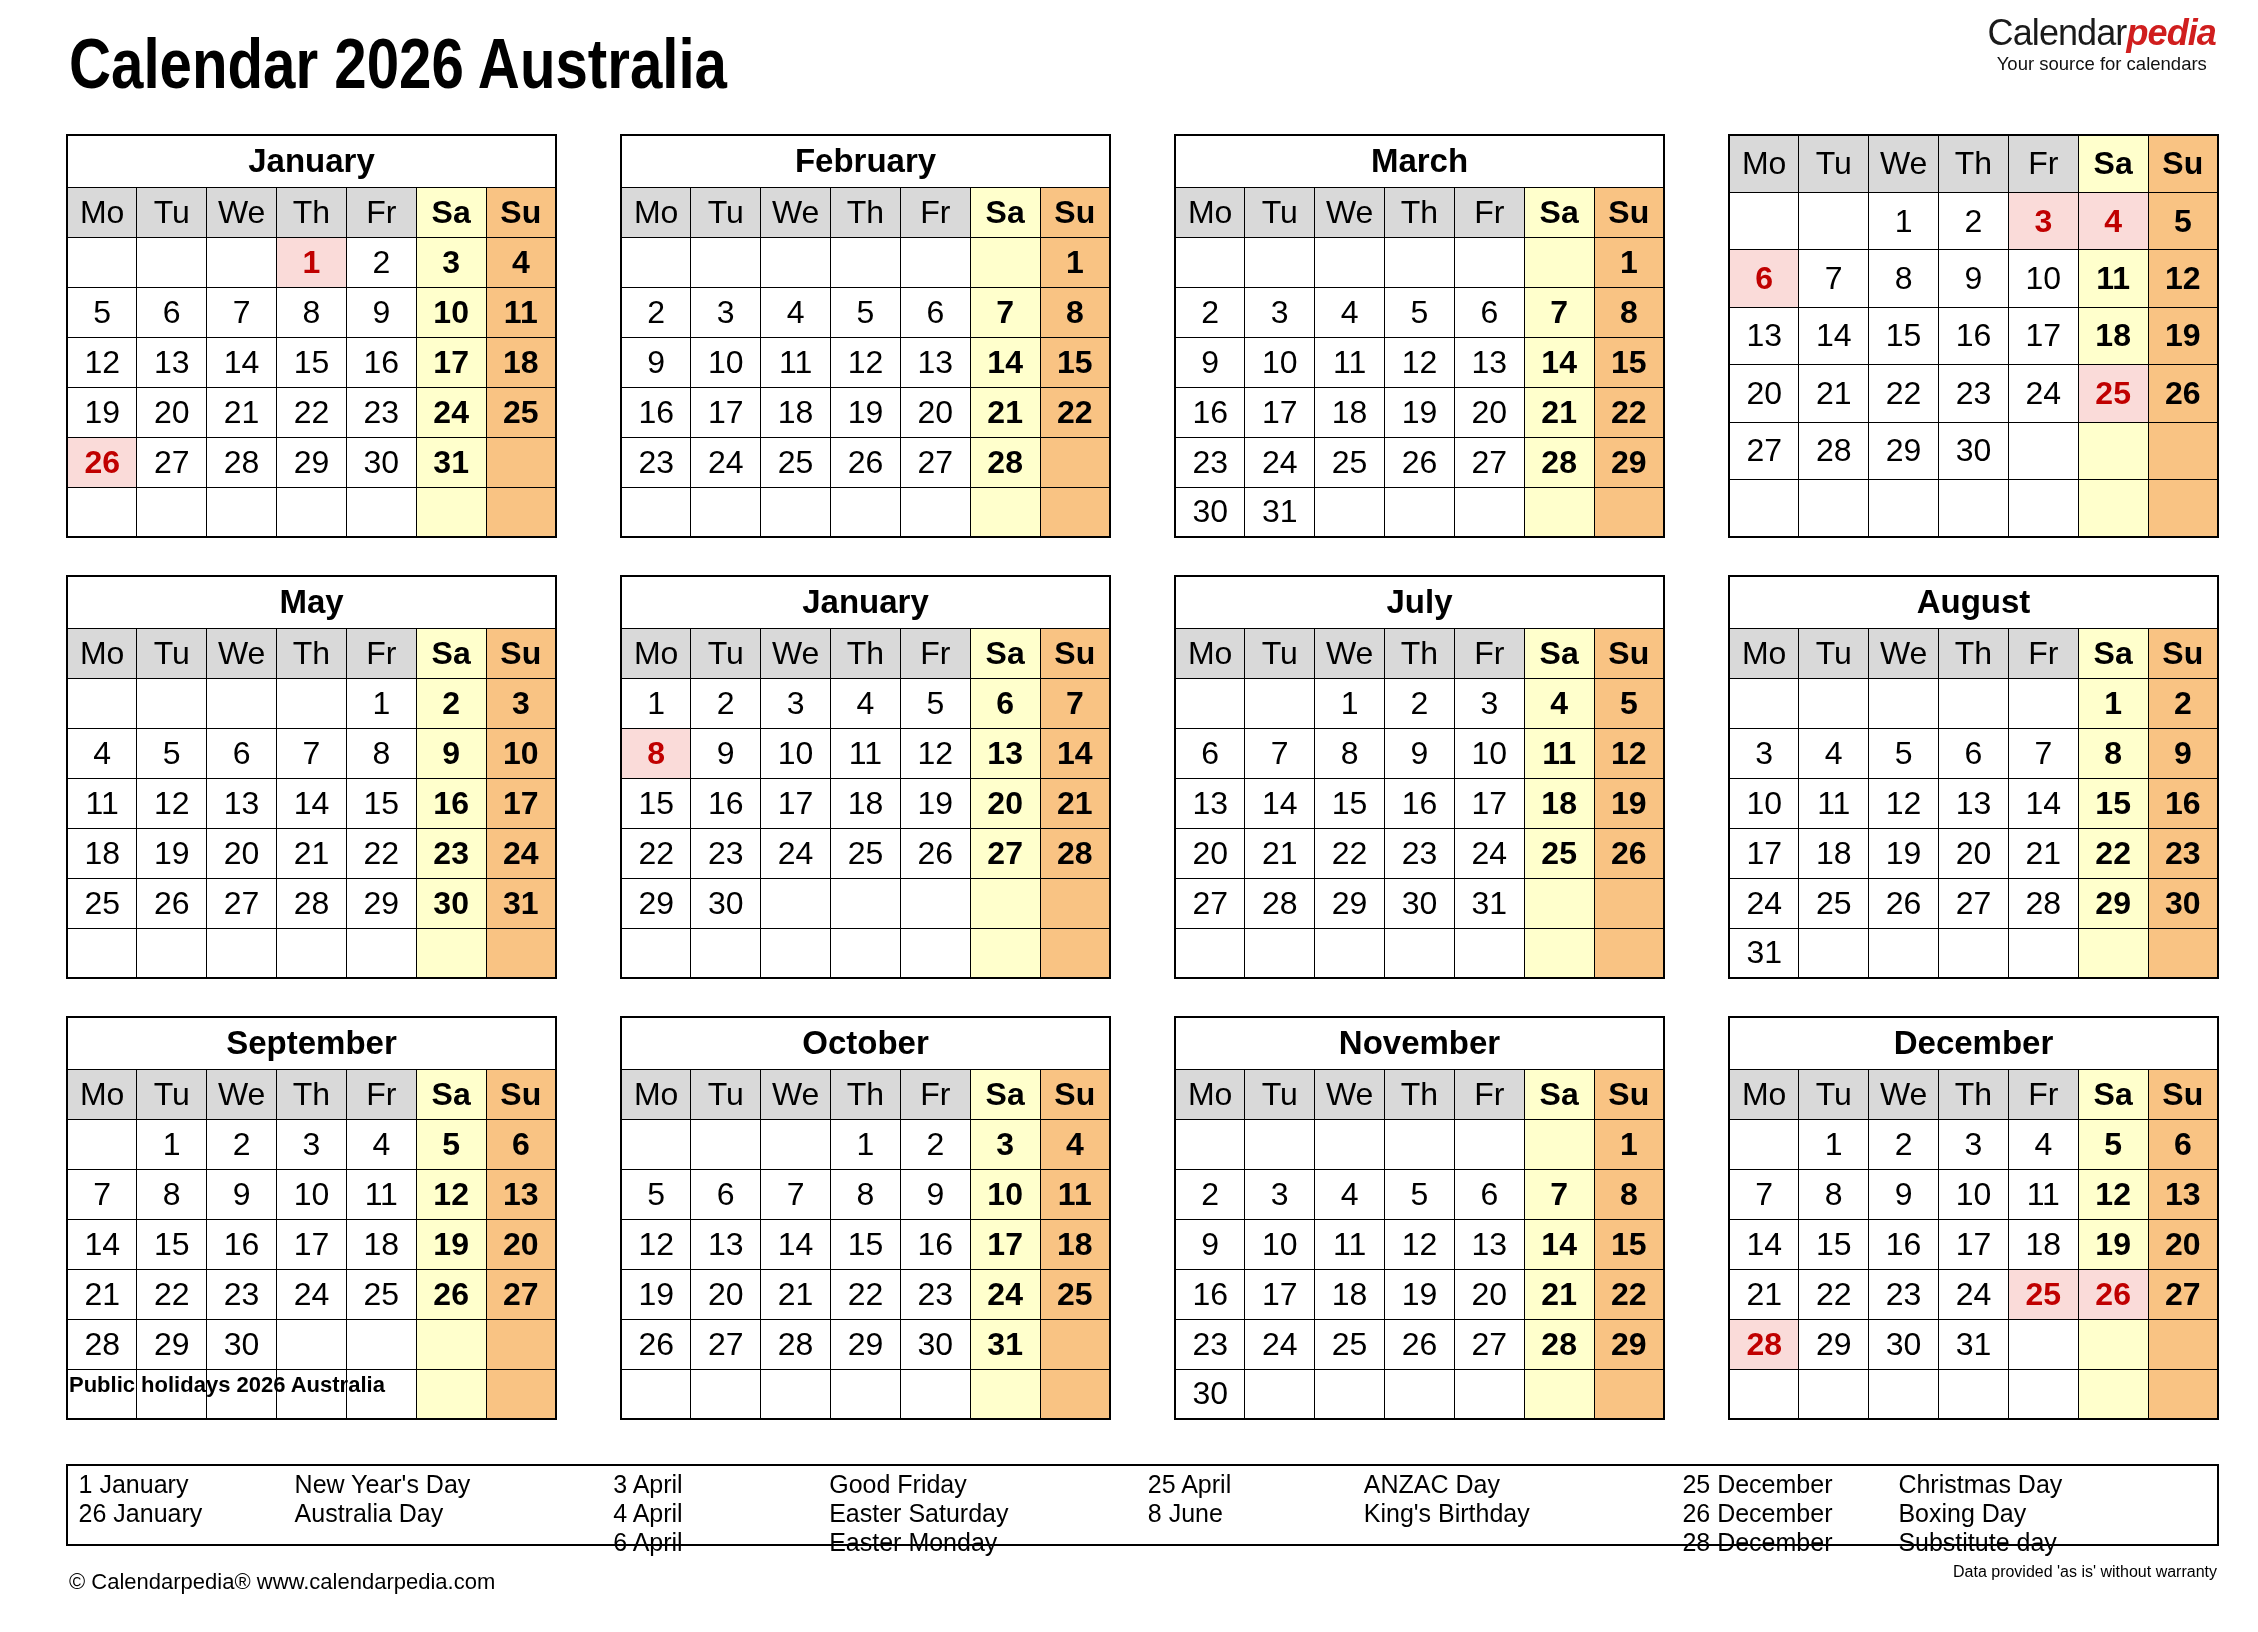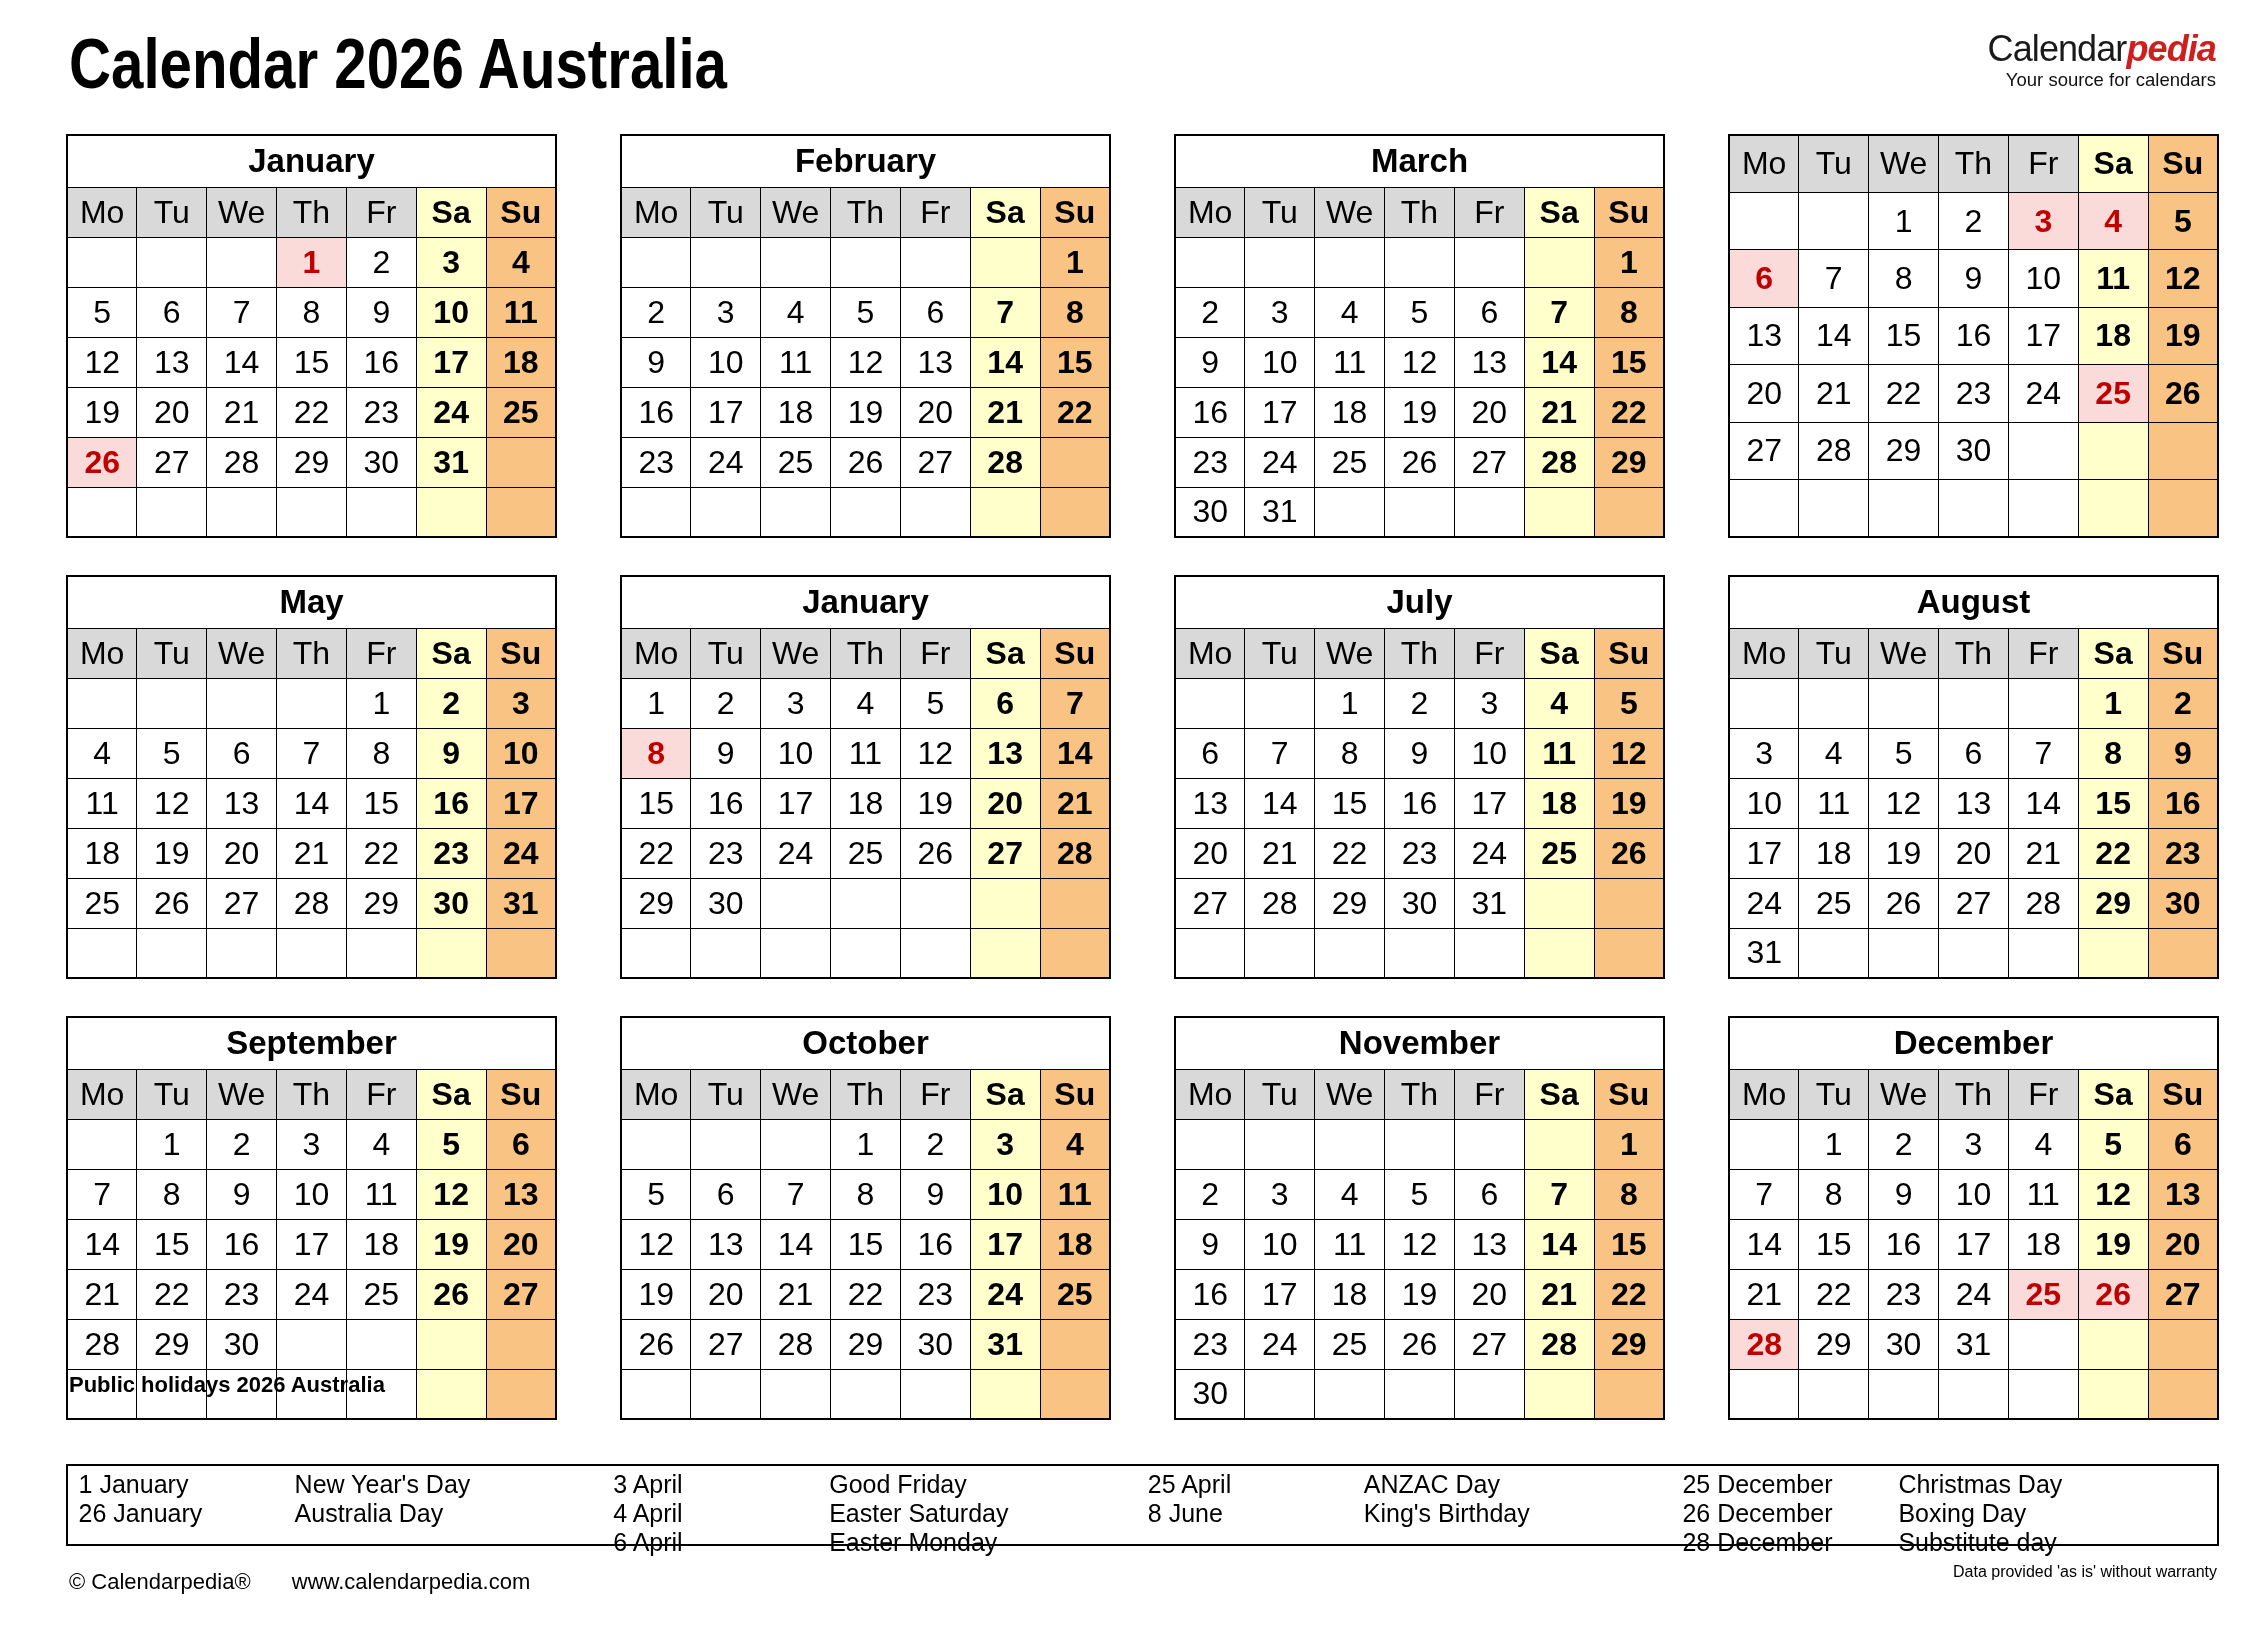--- a/index.html
+++ b/index.html
@@ -17,21 +17,21 @@
     background:#ffffff; color:#000;
     font-family:"Liberation Sans", sans-serif;
     overflow:hidden;
     border-radius:28px;
   }
   .title{
     position:absolute; left:69px; top:23px; margin:0;
     font-size:71px; font-weight:bold; white-space:nowrap;
     transform:scaleX(0.82); transform-origin:left top;
   }
-  .logo{ position:absolute; top:30px; right:42px; text-align:right; }
+  .logo{ position:absolute; top:14px; right:42px; text-align:center; }
   .logo .brand{ font-size:36px; line-height:1.05; color:#1a1a1a; letter-spacing:-0.9px; }
   .logo .brand .red{ color:var(--brand-red); font-style:italic; font-weight:bold; }
   .logo .tagline{ font-size:18.5px; margin-top:0.9px; color:#111; }
 
   .months{
     position:absolute; left:66px; top:134px; width:2153px;
     display:grid; grid-template-columns:repeat(4,491px);
     justify-content:space-between; row-gap:37px;
   }
   table.month{
@@ -63,21 +63,21 @@
     border:2.6px solid #000; background:#fff;
     display:grid; grid-template-columns:repeat(4,1fr);
     padding:4.4px 0 4.4px 10.6px; align-content:start;
   }
   .ph-col{
     display:grid; grid-template-columns:216px 1fr;
     grid-auto-rows:29px; align-content:start;
     font-size:25px; line-height:29px;
   }
   .footer-left{ position:absolute; left:69px; top:1569px; font-size:22px; }
-  .footer-left .site{ margin-left:35px; }
+  .footer-left .site{ }
   .disclaimer{ position:absolute; right:41px; top:1563px; font-size:16px; }
 </style>
 </head>
 <body>
 
 <div class="page">
 
   <h1 class="title">Calendar 2026 Australia</h1>
 
   <div class="logo">

